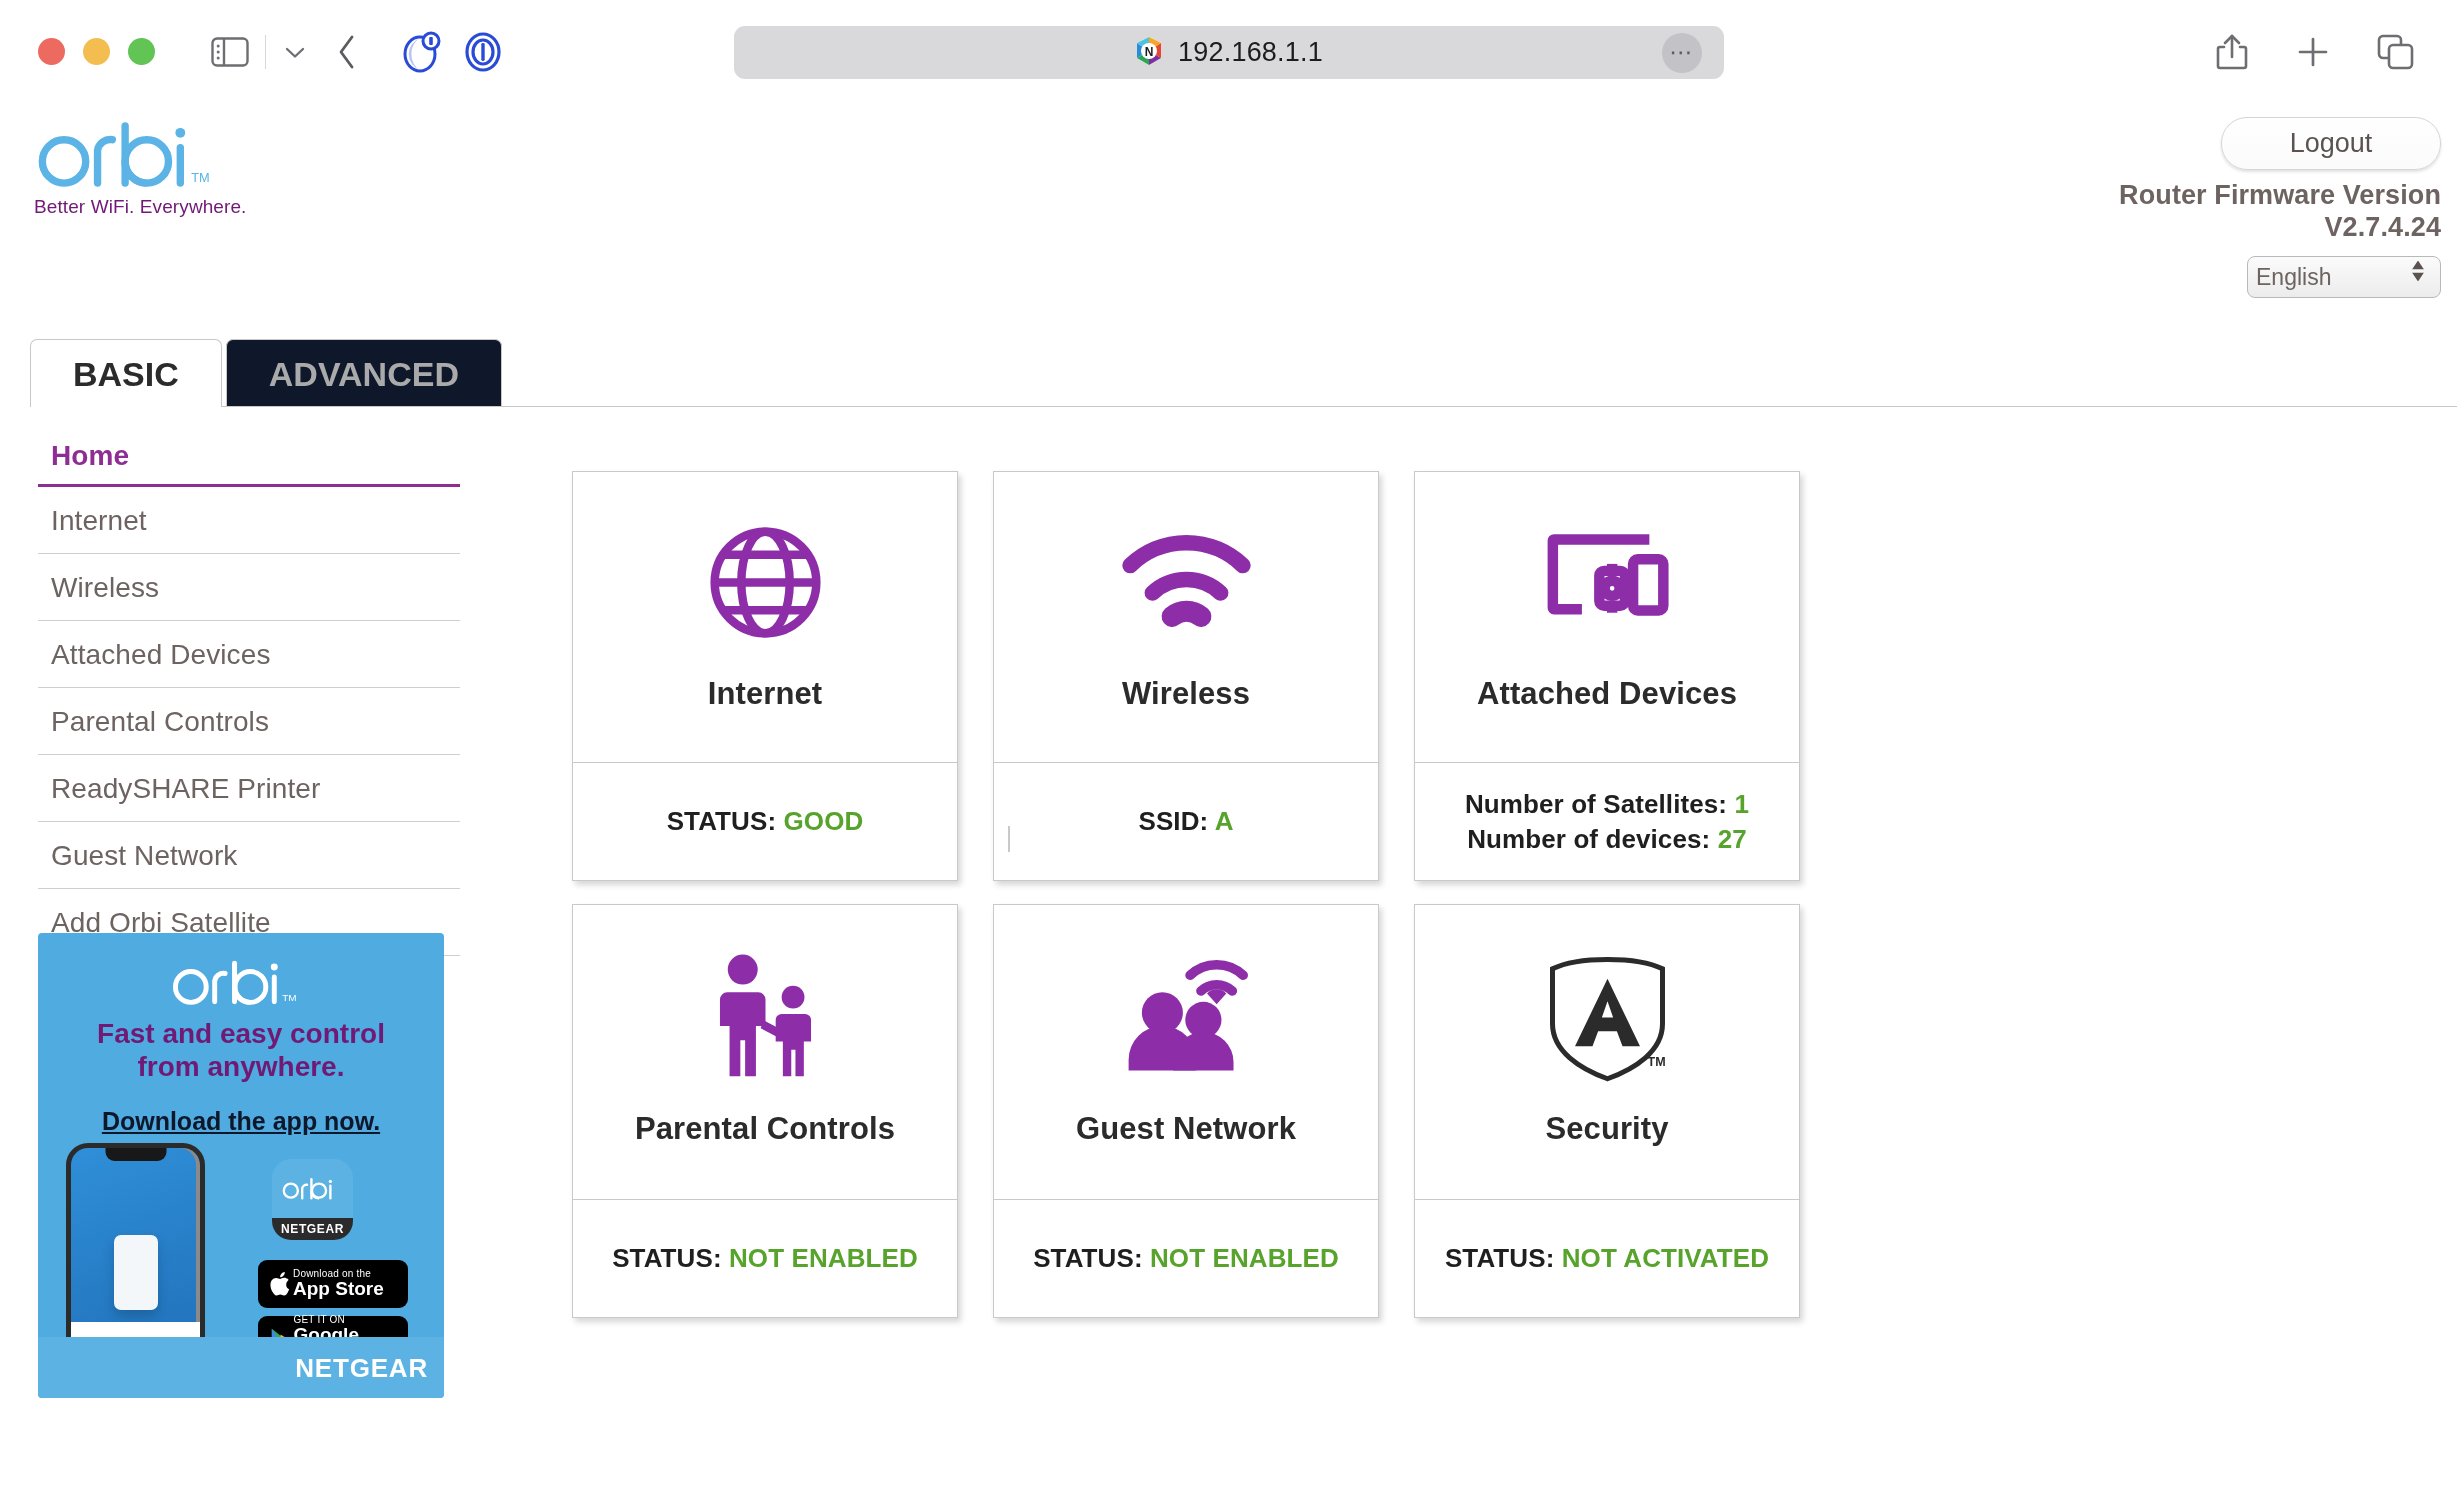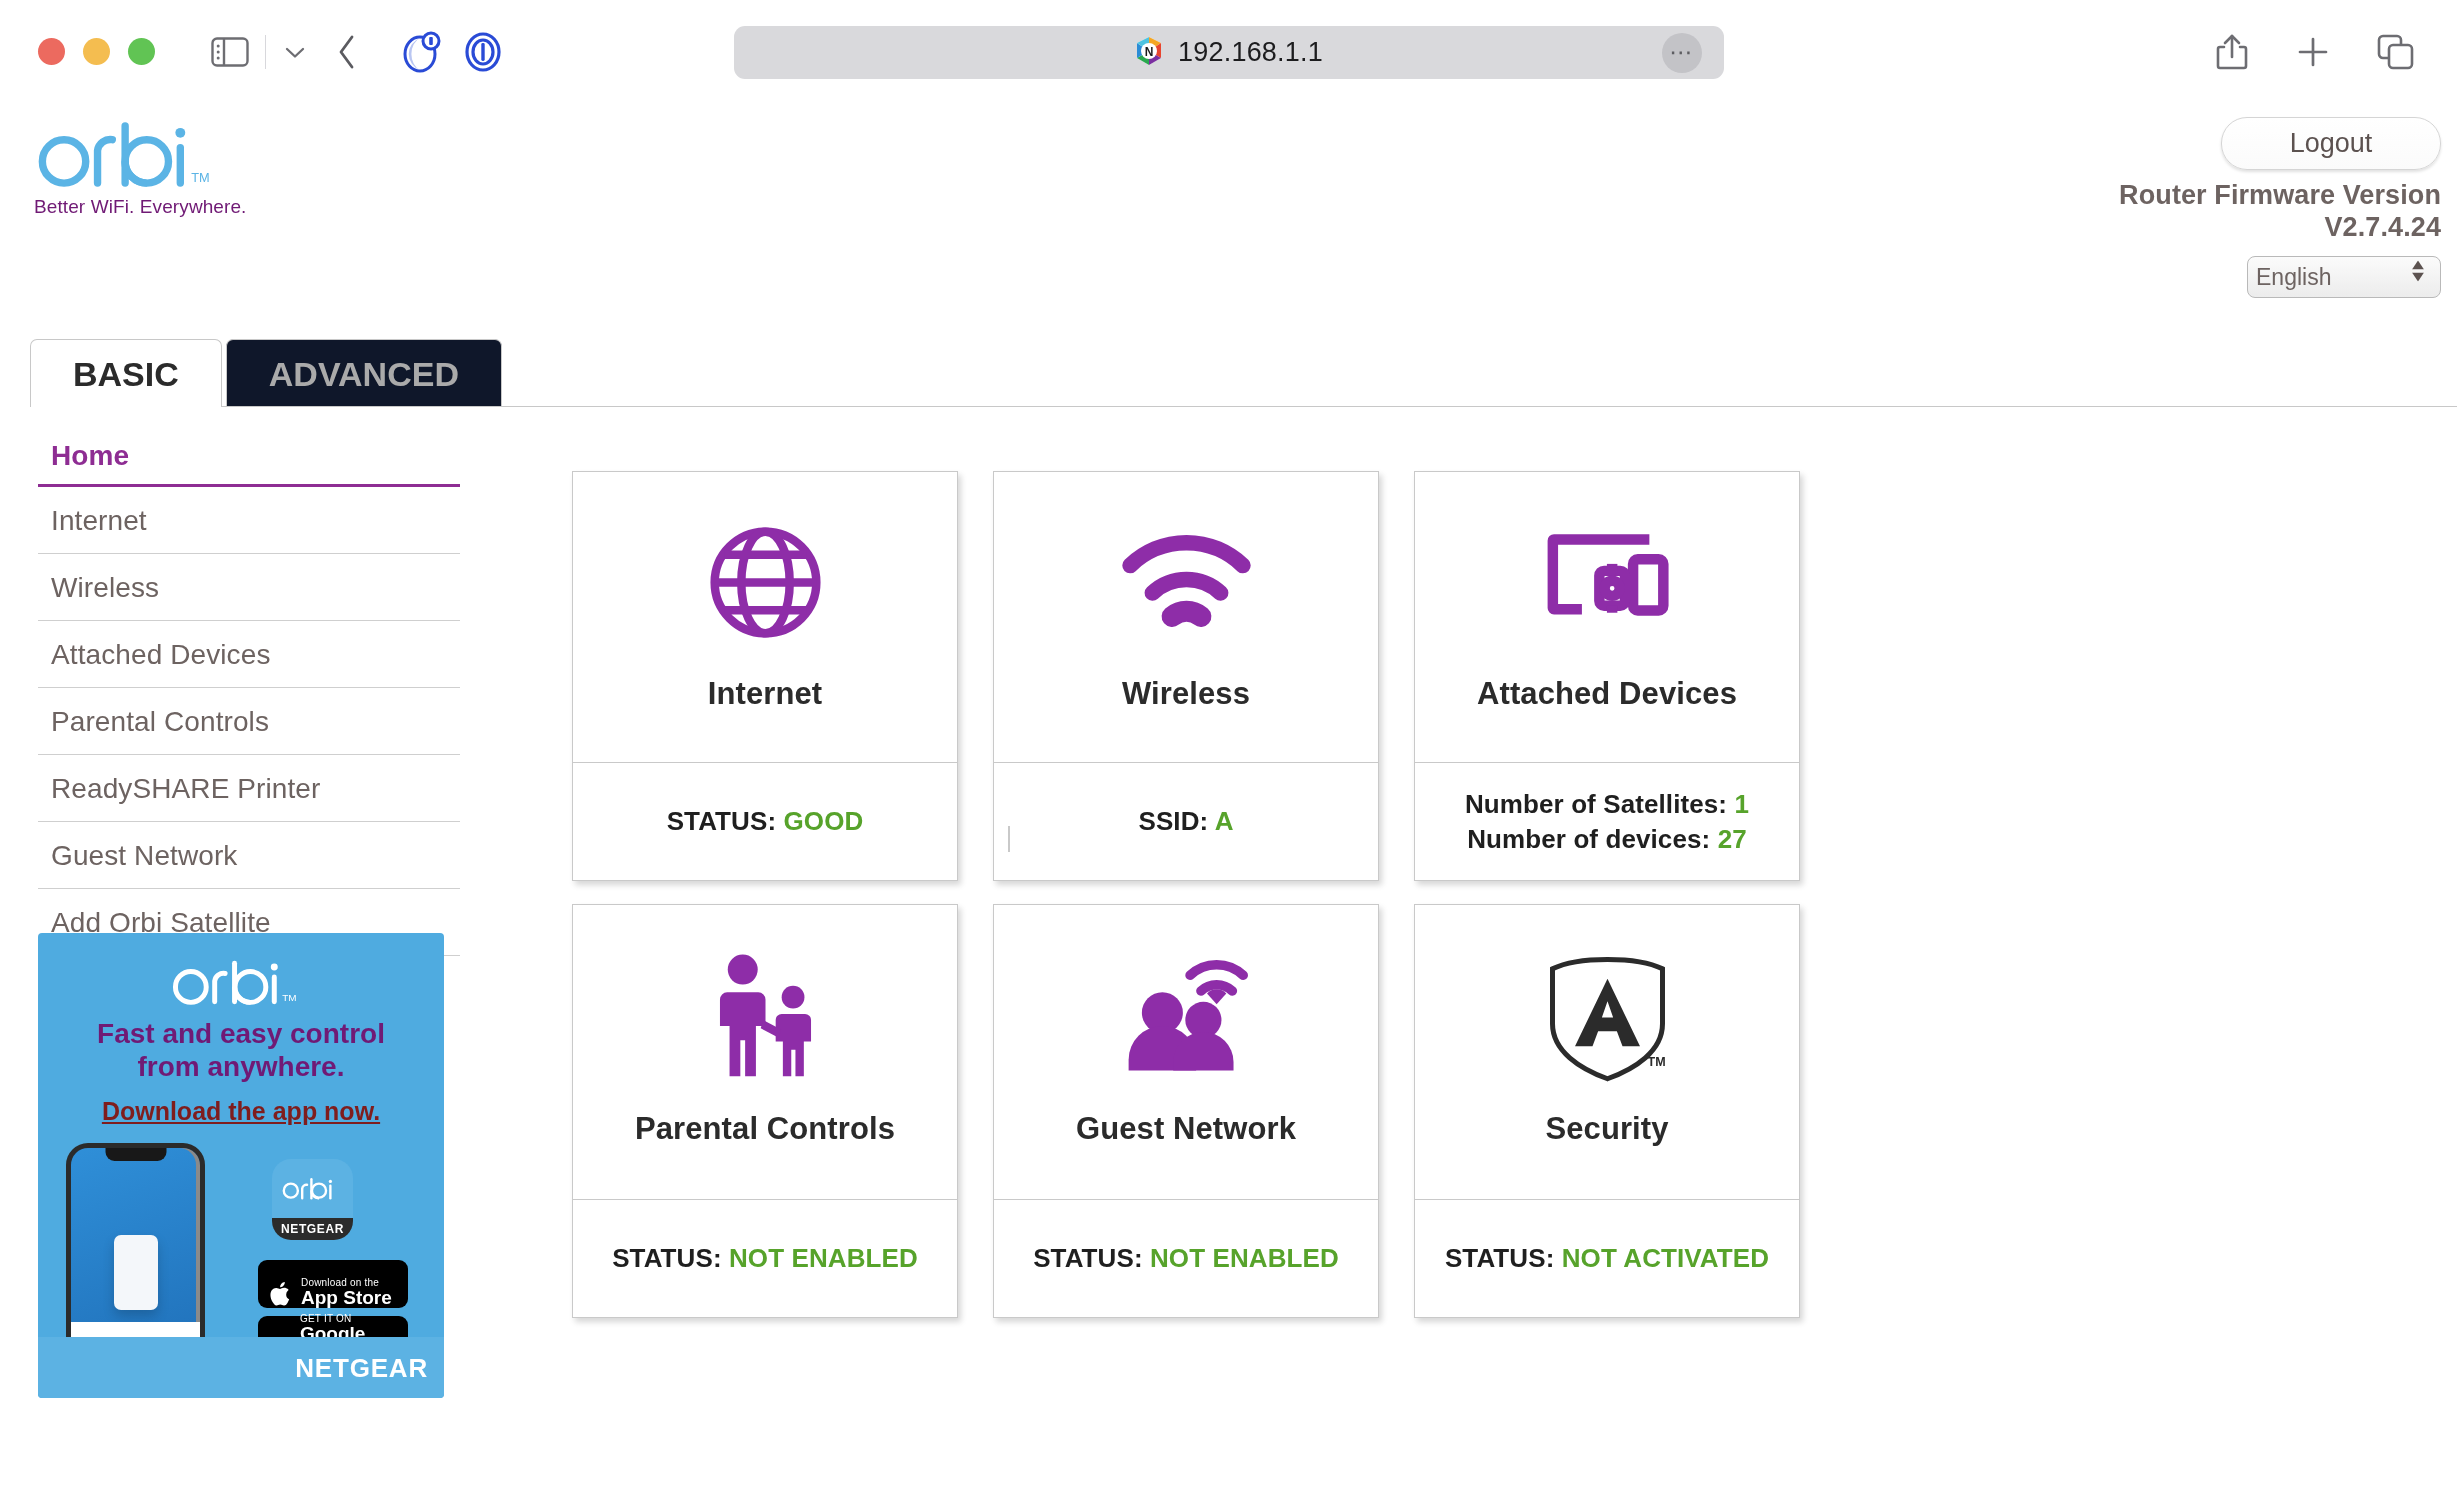--- a/index.html
+++ b/index.html
@@ -183,24 +183,24 @@
   .promo-orbi {
     text-align: center; margin-top: 26px;
     color: #ffffff;
   }
   .promo-head {
     text-align: center; color: #701a75;
     font-size: 28px; font-weight: bold; line-height: 1.18;
     margin-top: 8px;
   }
   .promo-link {
-    display: block; text-align: center; color: #7f1d1d;
+    display: block; text-align: center; color: #0f172a;
     font-size: 25px; font-weight: bold;
     text-decoration: underline;
-    margin-top: 14px;
+    margin-top: 24px;
     cursor: pointer;
   }
   .promo-body { position: absolute; left: 0; top: 210px; right: 0; bottom: 0; }
   .phone {
     position: absolute; left: 28px; top: 0;
     width: 139px; height: 259px;
     background: linear-gradient(160deg, #2f8fd8, #1e6cb5);
     border: 5px solid #2b2b2b;
     border-radius: 22px 22px 4px 4px;
     overflow: hidden;
@@ -217,21 +217,21 @@
     background: #f4f7fa; border-radius: 7px;
     box-shadow: 0 6px 12px rgba(0,0,0,.18);
   }
   .phone-white {
     position: absolute; left: 0; right: 0; bottom: 0; height: 75px;
     background: #ffffff;
   }
   .store-badge {
     width: 150px; height: 48px;
     background: #000000; border-radius: 9px;
-    display: flex; align-items: flex-end; gap: 8px;
+    display: flex; align-items: center; 
     padding: 0 11px; cursor: pointer;
     color: #ffffff;
   }
   .badge-sm { font-size: 10px; line-height: 1; letter-spacing: 0.2px; }
   .badge-lg { font-size: 19px; font-weight: bold; line-height: 1.05; }
   .app-icon {
     position: absolute; left: 234px; top: 16px;
     width: 81px; height: 81px;
     background: #5cb2e3; border-radius: 19px;
     overflow: hidden;

